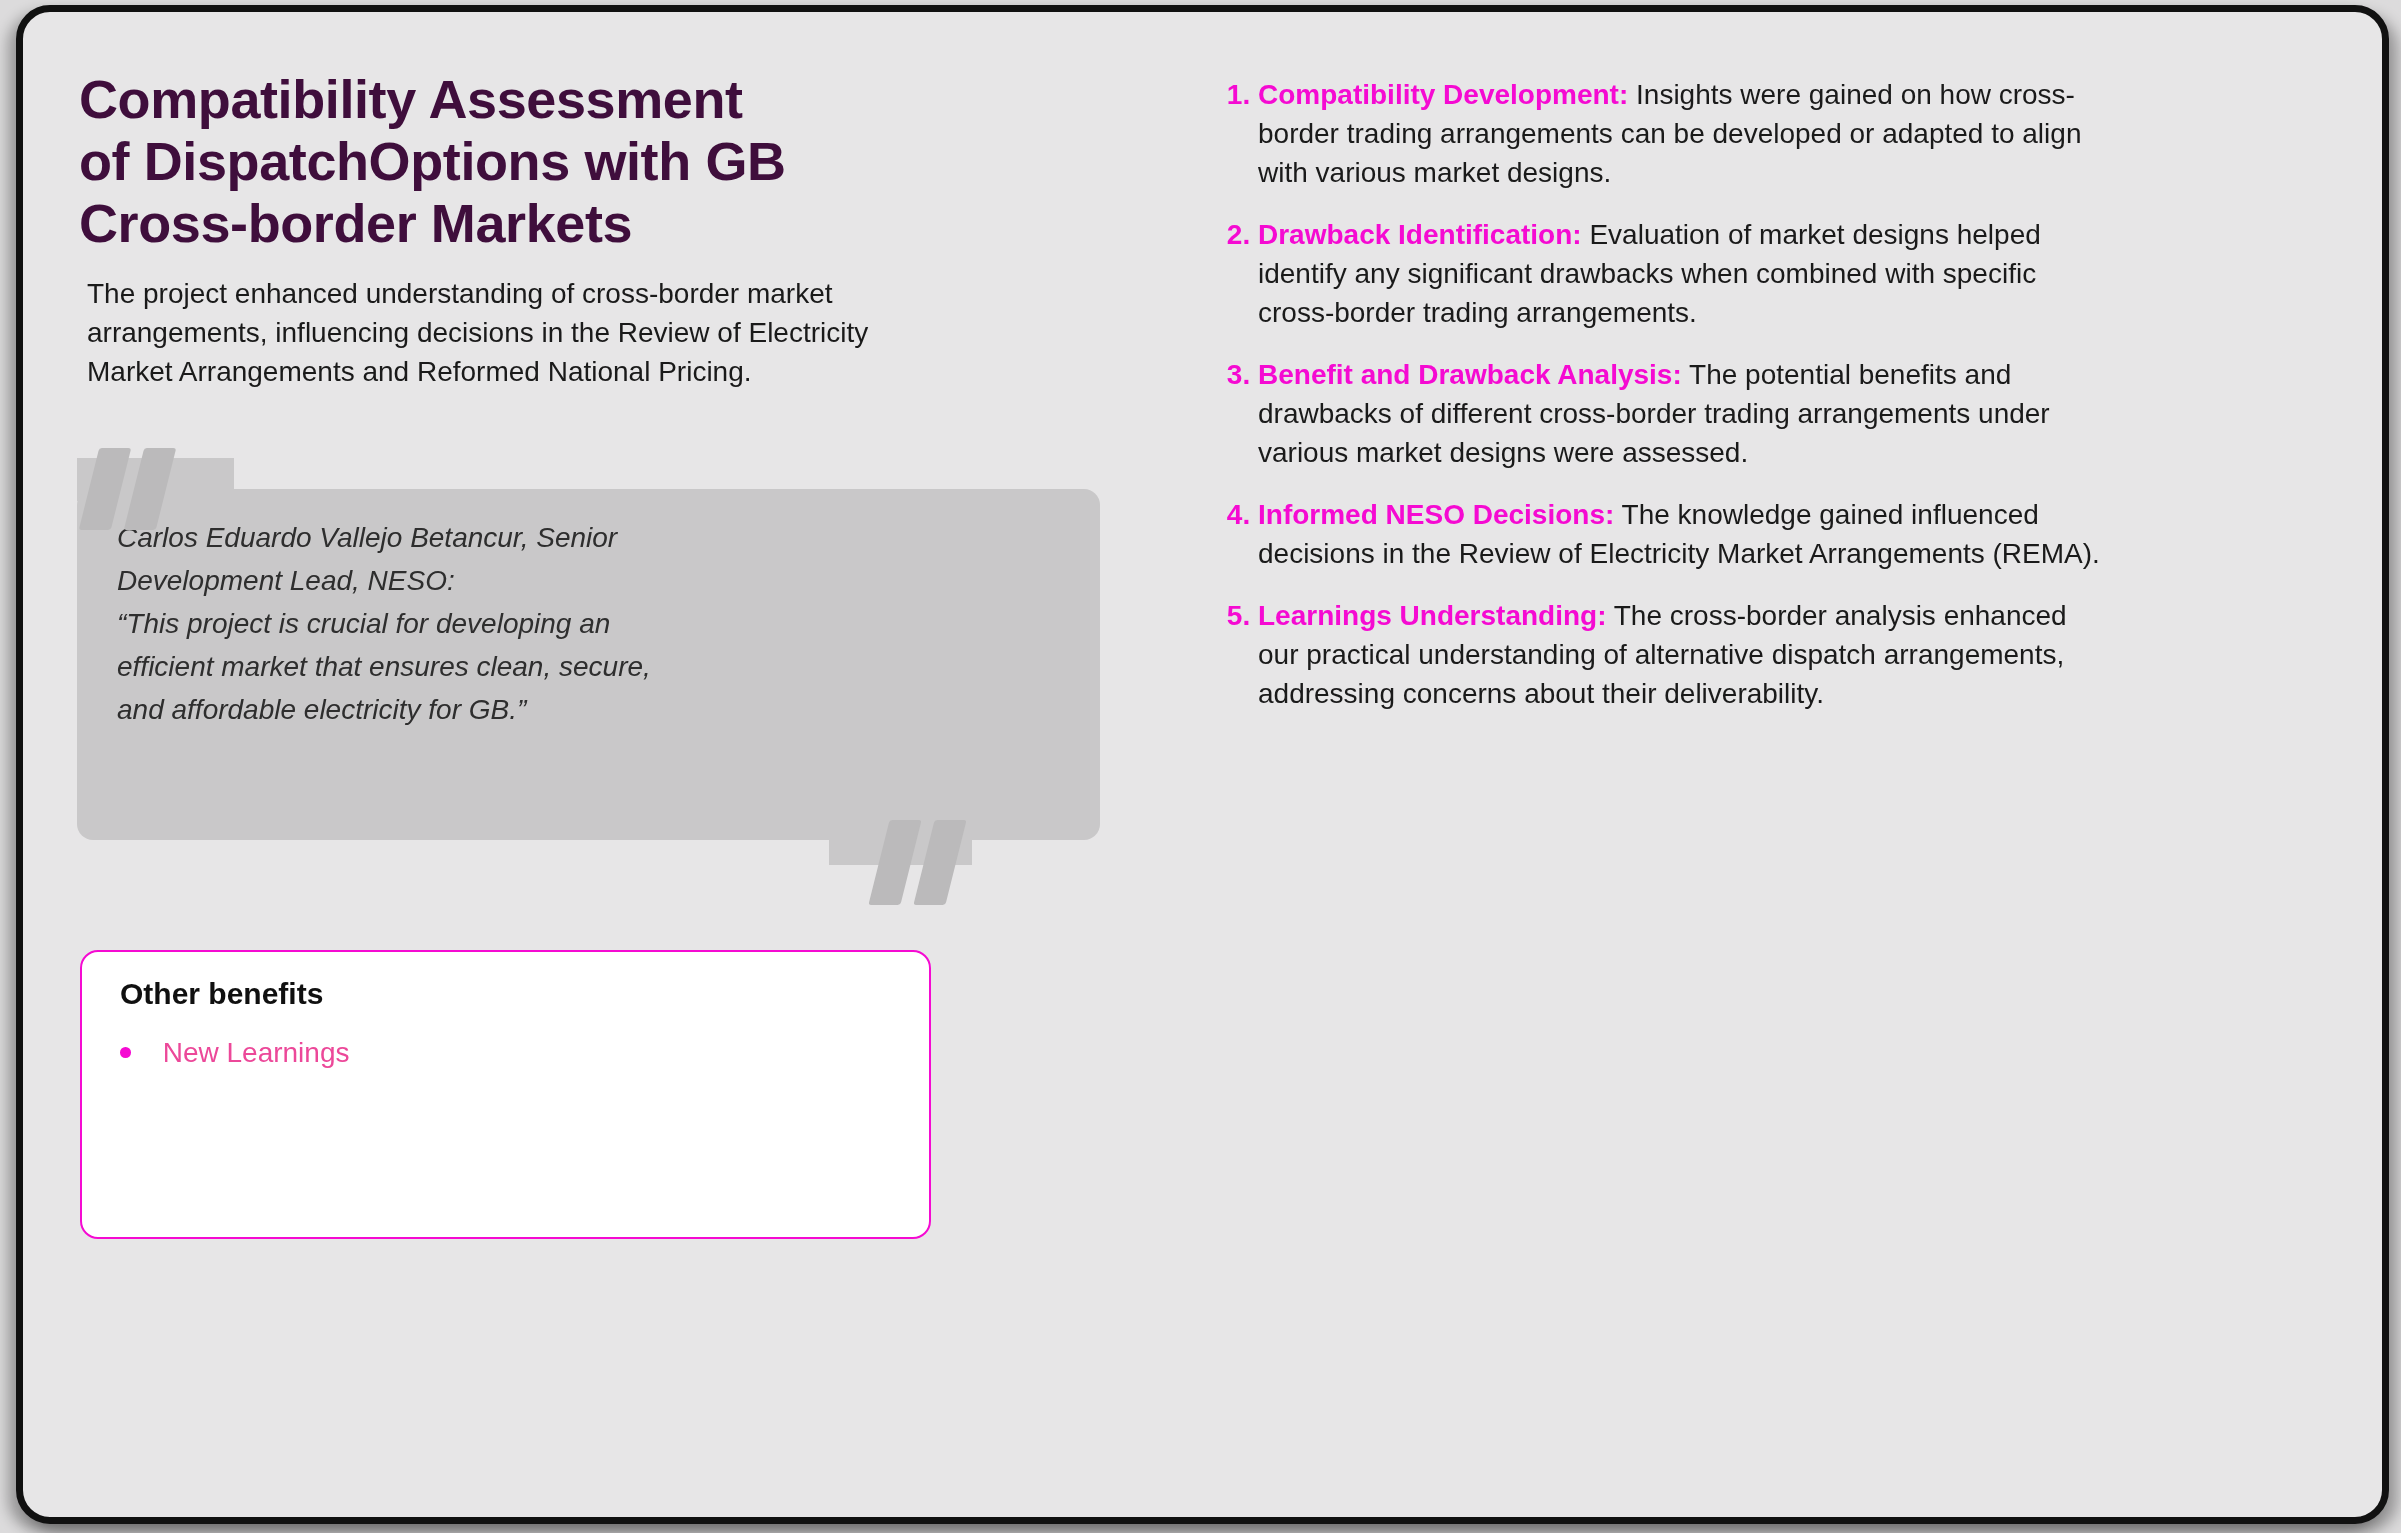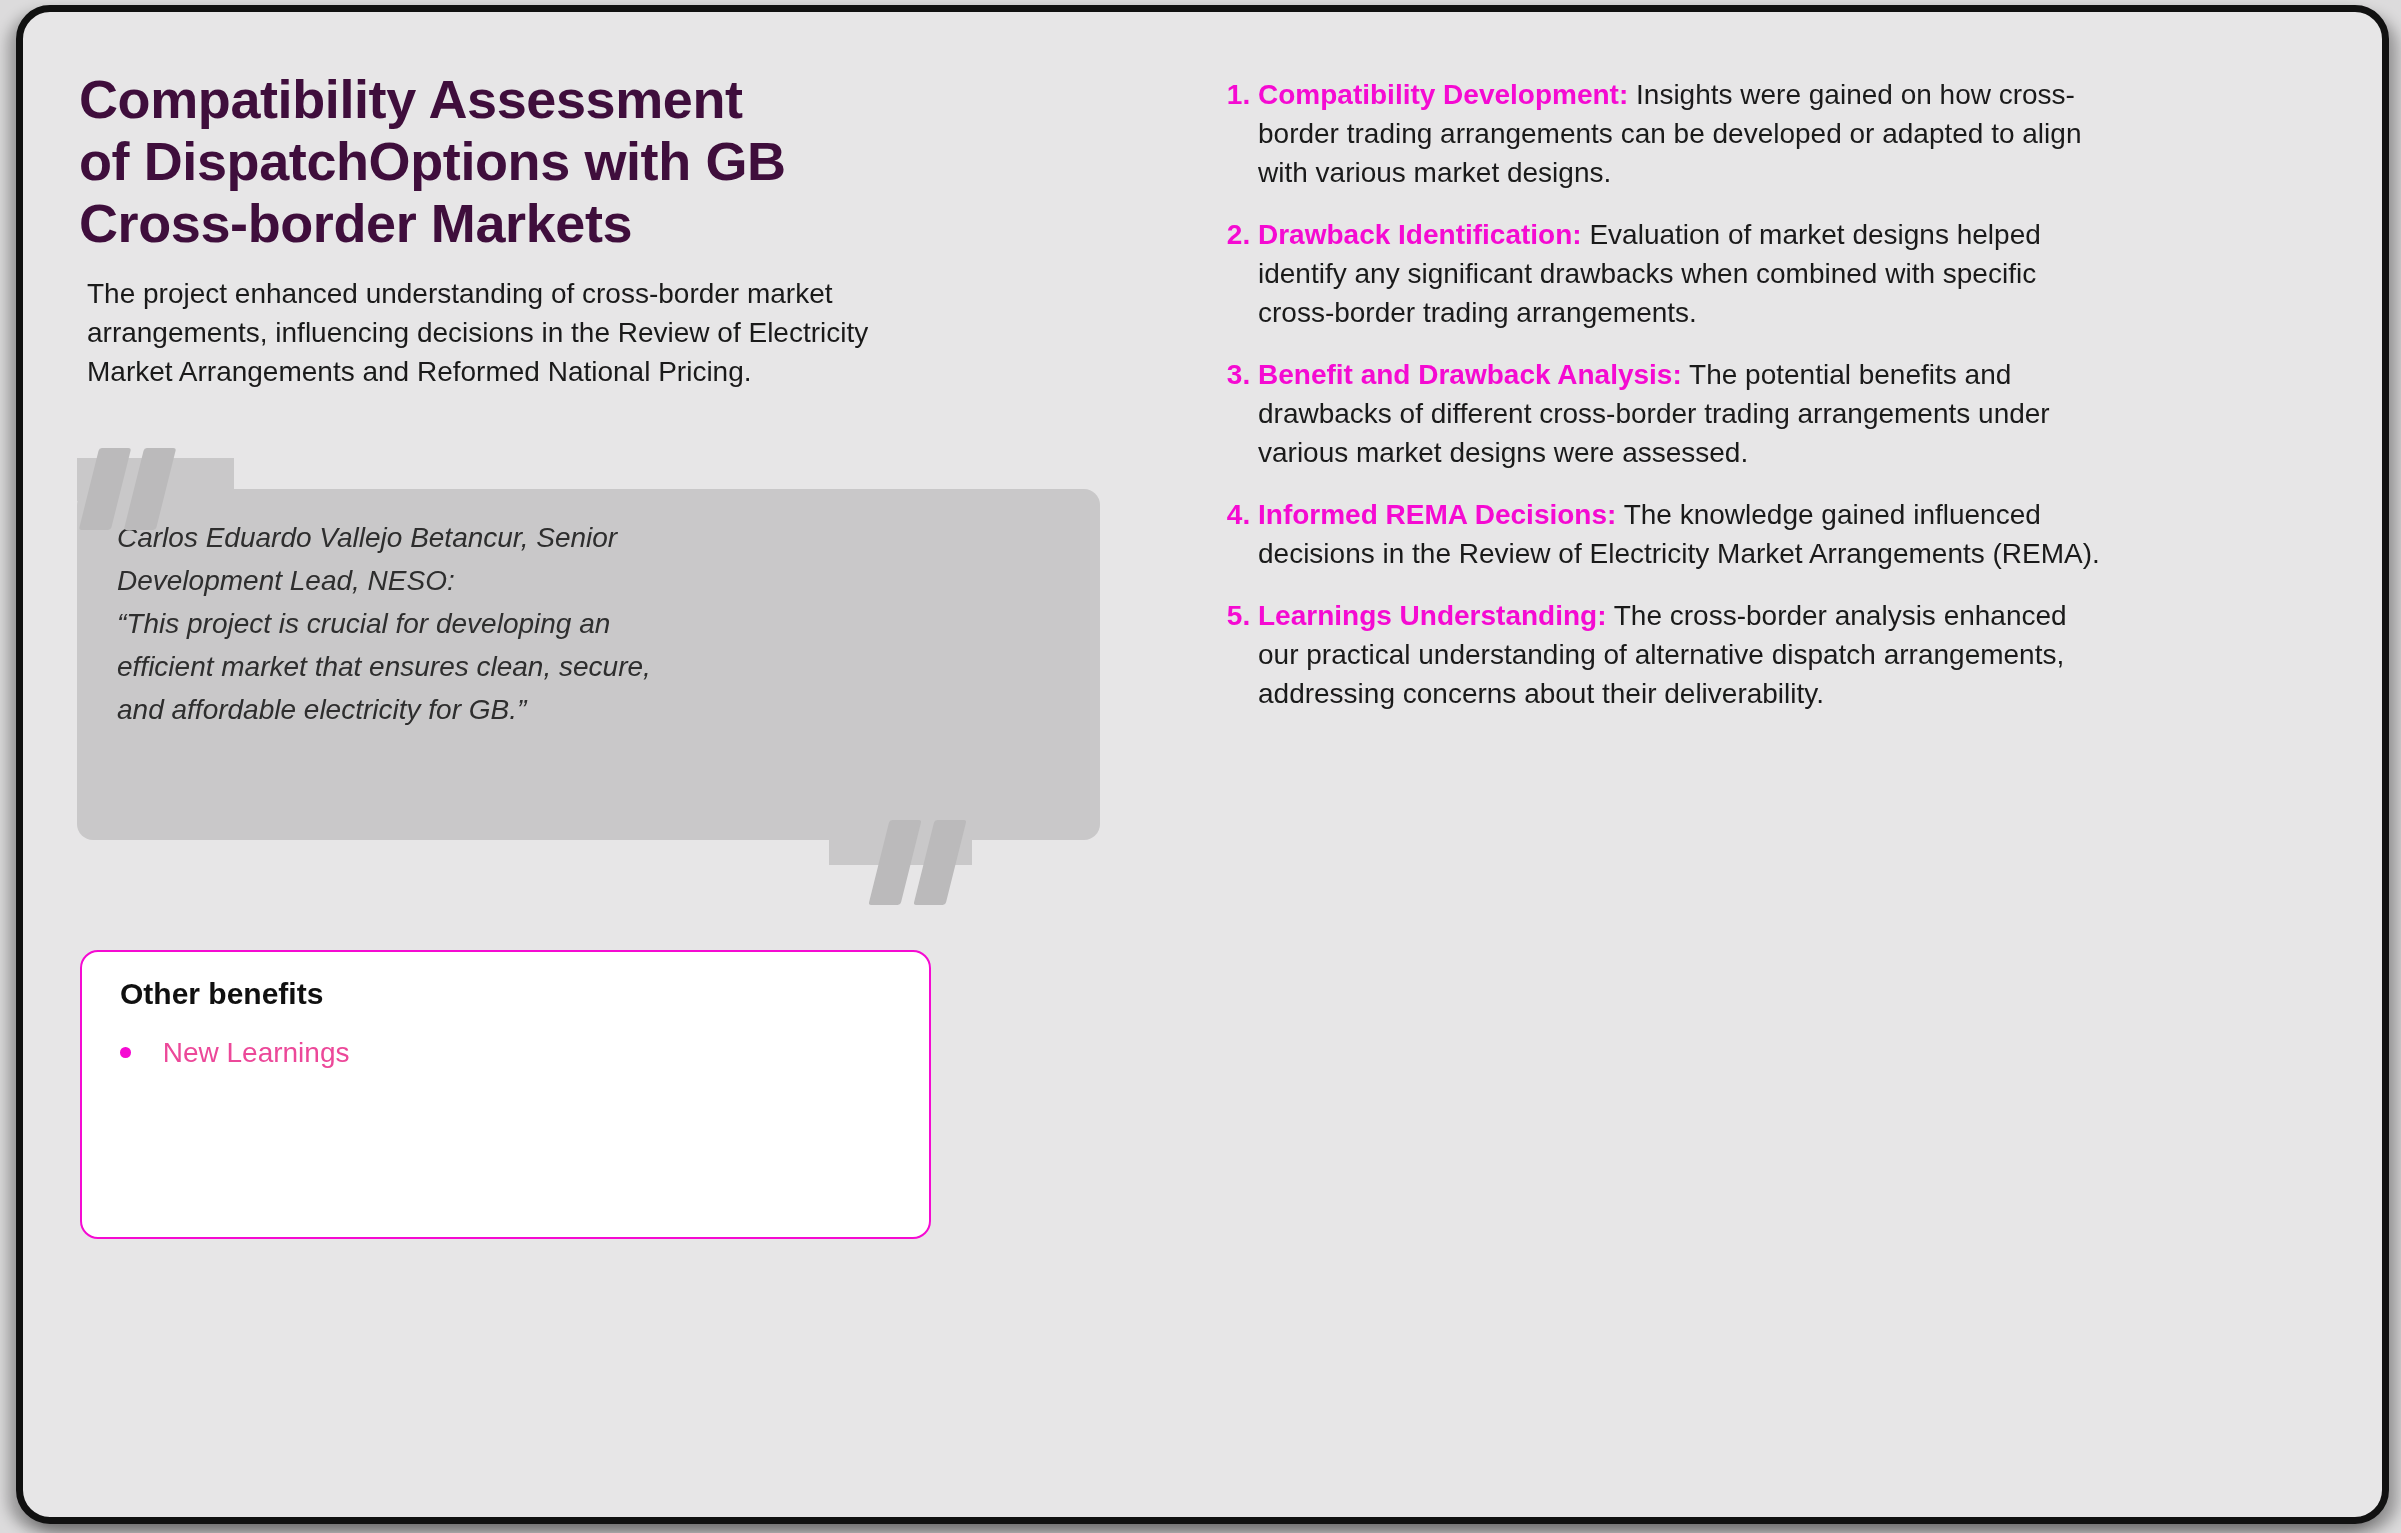--- a/index.html
+++ b/index.html
@@ -130,21 +130,21 @@
 with various market designs.</span></li>
 
       <li><span class="f-head">Drawback Identification:</span> <span class="f-body">Evaluation of market designs helped
 identify any significant drawbacks when combined with specific
 cross-border trading arrangements.</span></li>
 
       <li><span class="f-head">Benefit and Drawback Analysis:</span> <span class="f-body">The potential benefits and
 drawbacks of different cross-border trading arrangements under
 various market designs were assessed.</span></li>
 
-      <li><span class="f-head">Informed REMA Decisions:</span> <span class="f-body">The knowledge gained influenced
+      <li><span class="f-head">Informed NESO Decisions:</span> <span class="f-body">The knowledge gained influenced
 decisions in the Review of Electricity Market Arrangements (REMA).</span></li>
 
       <li><span class="f-head">Learnings Understanding:</span> <span class="f-body">The cross-border analysis enhanced
 our practical understanding of alternative dispatch arrangements,
 addressing concerns about their deliverability.</span></li>
     </ol>
 
 </div>
 
 

